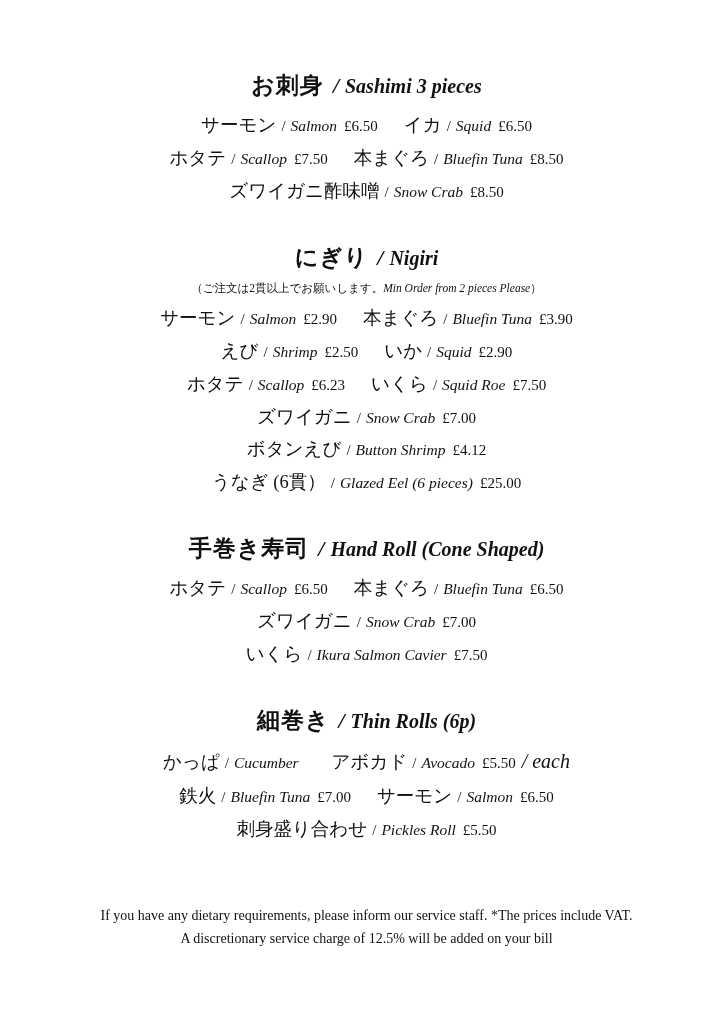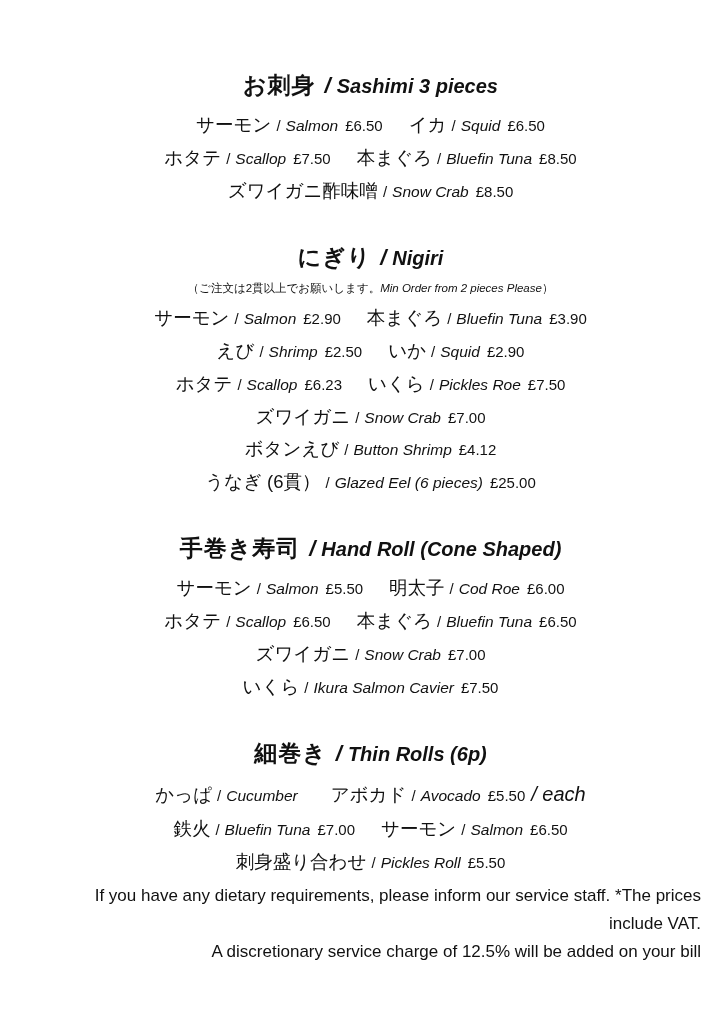--- a/index.html
+++ b/index.html
@@ -11,23 +11,24 @@
     width: 725px;
     height: 1024px;
     font-family: "Liberation Sans", sans-serif;
     color: #111111;
     overflow: hidden;
   }
   .page {
     width: 725px;
     height: 1024px;
     box-sizing: border-box;
-    padding: 70px 24px 0 40px;
+    padding: 70px 32px 0 40px;
     display: flex;
     flex-direction: column;
+    font-family: Liberation Serif, serif;
   }
   .section {
     text-align: center;
   }
   .section + .section {
     margin-top: 34px;
   }
   .sec-head {
     text-align: center;
     white-space: nowrap;
@@ -84,50 +85,49 @@
     font-size: 15px;
     margin-left: 7px;
   }
   .suffix {
     font-size: 20px;
     font-style: italic;
     margin-left: 6px;
   }
   .footer {
     margin-top: auto;
-    margin-bottom: 58px;
-    text-align: right;
-    font-size: 17px;
+    margin-bottom: 74px;
+    text-align: center;
+    font-size: 14px;
     line-height: 1.65;
   }
 </style>
 </head>
 <body>
 
 <div class="page">
   <div id="sections-root">
       <div class="section">
         <div class="sec-head"><span class="jp">お刺身</span><span class="slash">/</span><span class="en">Sashimi 3 pieces</span></div>
         <div class="row"><span class="item"><span class="jp-name">サーモン</span><span class="sep">/</span><span class="en-name">Salmon</span><span class="price">£6.50</span></span><span class="item"><span class="jp-name">イカ</span><span class="sep">/</span><span class="en-name">Squid</span><span class="price">£6.50</span></span></div>
         <div class="row"><span class="item"><span class="jp-name">ホタテ</span><span class="sep">/</span><span class="en-name">Scallop</span><span class="price">£7.50</span></span><span class="item"><span class="jp-name">本まぐろ</span><span class="sep">/</span><span class="en-name">Bluefin Tuna</span><span class="price">£8.50</span></span></div>
         <div class="row"><span class="item"><span class="jp-name">ズワイガニ酢味噌</span><span class="sep">/</span><span class="en-name">Snow Crab</span><span class="price">£8.50</span></span></div>
       </div>
       <div class="section">
         <div class="sec-head"><span class="jp">にぎり</span><span class="slash">/</span><span class="en">Nigiri</span></div>
         <div class="note"><span>（ご注文は2貫以上でお願いします。</span><span class="ital">Min Order from 2 pieces Please</span><span>）</span></div>
         <div class="row"><span class="item"><span class="jp-name">サーモン</span><span class="sep">/</span><span class="en-name">Salmon</span><span class="price">£2.90</span></span><span class="item"><span class="jp-name">本まぐろ</span><span class="sep">/</span><span class="en-name">Bluefin Tuna</span><span class="price">£3.90</span></span></div>
         <div class="row"><span class="item"><span class="jp-name">えび</span><span class="sep">/</span><span class="en-name">Shrimp</span><span class="price">£2.50</span></span><span class="item"><span class="jp-name">いか</span><span class="sep">/</span><span class="en-name">Squid</span><span class="price">£2.90</span></span></div>
-        <div class="row"><span class="item"><span class="jp-name">ホタテ</span><span class="sep">/</span><span class="en-name">Scallop</span><span class="price">£6.23</span></span><span class="item"><span class="jp-name">いくら</span><span class="sep">/</span><span class="en-name">Pickles Roe</span><span class="price">£7.50</span></span></div>
+        <div class="row"><span class="item"><span class="jp-name">ホタテ</span><span class="sep">/</span><span class="en-name">Scallop</span><span class="price">£6.23</span></span><span class="item"><span class="jp-name">いくら</span><span class="sep">/</span><span class="en-name">Squid Roe</span><span class="price">£7.50</span></span></div>
         <div class="row"><span class="item"><span class="jp-name">ズワイガニ</span><span class="sep">/</span><span class="en-name">Snow Crab</span><span class="price">£7.00</span></span></div>
         <div class="row"><span class="item"><span class="jp-name">ボタンえび</span><span class="sep">/</span><span class="en-name">Button Shrimp</span><span class="price">£4.12</span></span></div>
         <div class="row"><span class="item"><span class="jp-name">うなぎ (6貫）</span><span class="sep">/</span><span class="en-name">Glazed Eel (6 pieces)</span><span class="price">£25.00</span></span></div>
       </div>
       <div class="section">
         <div class="sec-head"><span class="jp">手巻き寿司</span><span class="slash">/</span><span class="en">Hand Roll (Cone Shaped)</span></div>
-        <div class="row"><span class="item"><span class="jp-name">サーモン</span><span class="sep">/</span><span class="en-name">Salmon</span><span class="price">£5.50</span></span><span class="item"><span class="jp-name">明太子</span><span class="sep">/</span><span class="en-name">Cod Roe</span><span class="price">£6.00</span></span></div>
         <div class="row"><span class="item"><span class="jp-name">ホタテ</span><span class="sep">/</span><span class="en-name">Scallop</span><span class="price">£6.50</span></span><span class="item"><span class="jp-name">本まぐろ</span><span class="sep">/</span><span class="en-name">Bluefin Tuna</span><span class="price">£6.50</span></span></div>
         <div class="row"><span class="item"><span class="jp-name">ズワイガニ</span><span class="sep">/</span><span class="en-name">Snow Crab</span><span class="price">£7.00</span></span></div>
         <div class="row"><span class="item"><span class="jp-name">いくら</span><span class="sep">/</span><span class="en-name">Ikura Salmon Cavier</span><span class="price">£7.50</span></span></div>
       </div>
       <div class="section">
         <div class="sec-head"><span class="jp">細巻き</span><span class="slash">/</span><span class="en">Thin Rolls (6p)</span></div>
         <div class="row"><span class="item"><span class="jp-name">かっぱ</span><span class="sep">/</span><span class="en-name">Cucumber</span><span class="price"></span></span><span class="item"><span class="jp-name">アボカド</span><span class="sep">/</span><span class="en-name">Avocado</span><span class="price">£5.50</span><span class="suffix">/ each</span></span></div>
         <div class="row"><span class="item"><span class="jp-name">鉄火</span><span class="sep">/</span><span class="en-name">Bluefin Tuna</span><span class="price">£7.00</span></span><span class="item"><span class="jp-name">サーモン</span><span class="sep">/</span><span class="en-name">Salmon</span><span class="price">£6.50</span></span></div>
         <div class="row"><span class="item"><span class="jp-name">刺身盛り合わせ</span><span class="sep">/</span><span class="en-name">Pickles Roll</span><span class="price">£5.50</span></span></div>
       </div>

